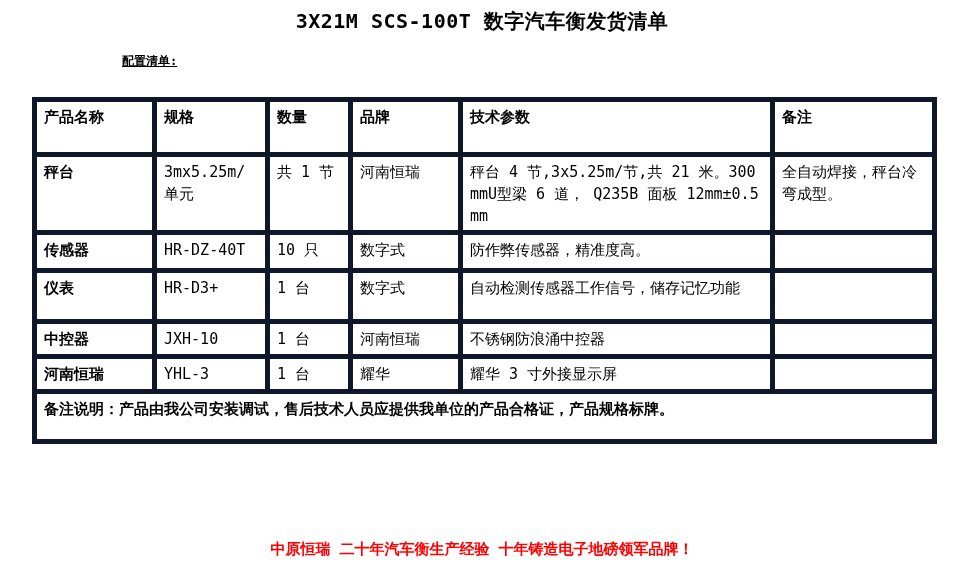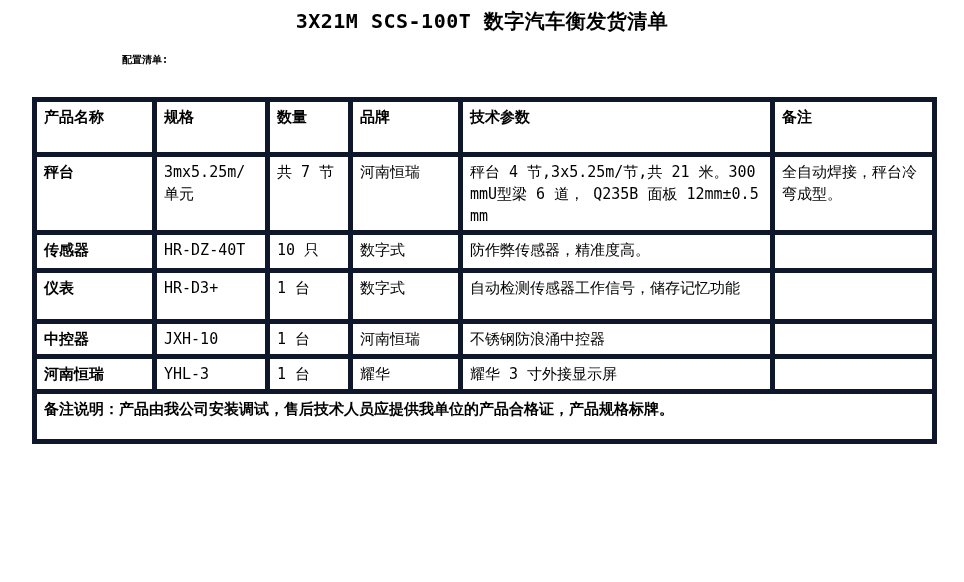--- a/index.html
+++ b/index.html
@@ -19,22 +19,23 @@
   }
   .doc-title {
     margin: 8px 0 8px 0;
     text-align: center;
     font-size: 20px;
     font-weight: bold;
     letter-spacing: 0.5px;
   }
   .doc-subtitle {
     margin: 18px 16px 0 122px;
-    font-size: 10px;
+    font-size: 12px;
     font-weight: bold;
+    text-decoration: underline;
   }
   table.config-table {
     position: absolute;
     left: 32px;
     top: 97px;
     width: 900px;
     border-collapse: collapse;
     table-layout: fixed;
     font-size: 15px;
   }
@@ -103,21 +104,21 @@
           <th>数量</th>
           <th>品牌</th>
           <th>技术参数</th>
           <th>备注</th>
         </tr>
     </thead>
     <tbody id="table-body">
         <tr class="row-0">
           <td class="c0">秤台</td>
           <td class="c1">3mx5.25m/单元</td>
-          <td class="c2">共 7 节</td>
+          <td class="c2">共 1 节</td>
           <td class="c3">河南恒瑞</td>
           <td class="c4">秤台 4 节,3x5.25m/节,共 21 米。300mmU型梁 6 道， Q235B 面板 12mm±0.5mm</td>
           <td class="c5">全自动焊接，秤台冷弯成型。</td>
         </tr>
         <tr class="row-1">
           <td class="c0">传感器</td>
           <td class="c1">HR-DZ-40T</td>
           <td class="c2">10 只</td>
           <td class="c3">数字式</td>
           <td class="c4">防作弊传感器，精准度高。</td>
@@ -148,14 +149,15 @@
           <td class="c5"></td>
         </tr>
       </tbody>
     <tfoot>
       <tr class="footer-row">
         <td class="footer-note-cell" colspan="6">备注说明：产品由我公司安装调试，售后技术人员应提供我单位的产品合格证，产品规格标牌。</td>
       </tr>
     </tfoot>
   </table>
 
+  <div class="slogan" style="color: rgb(255, 0, 0);">中原恒瑞 二十年汽车衡生产经验 十年铸造电子地磅领军品牌！</div>
 
 </div>
 
 </body></html>

